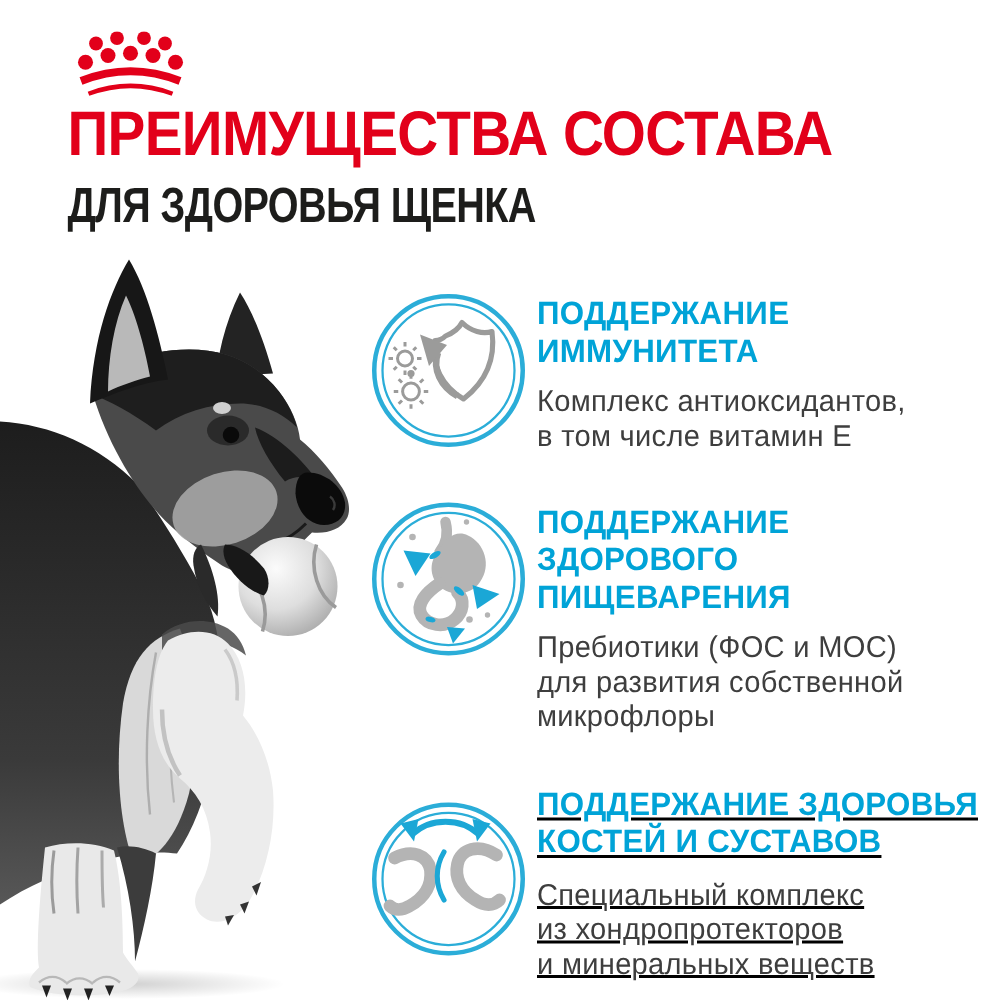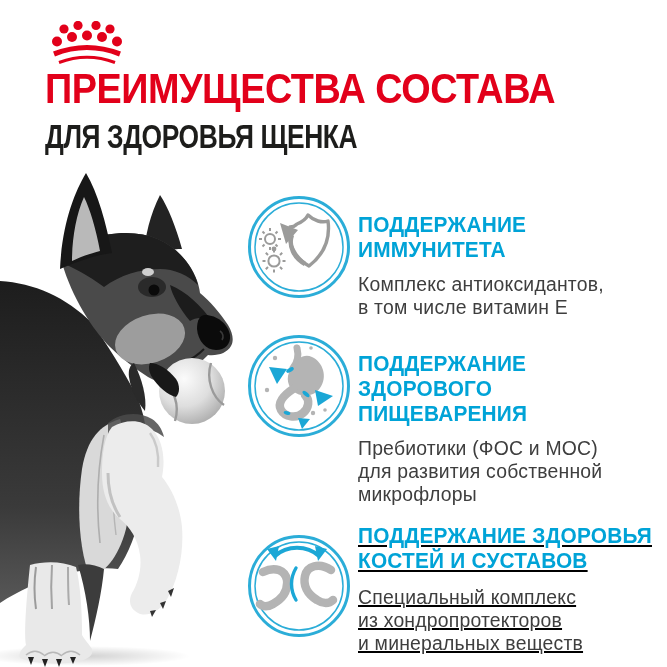--- a/index.html
+++ b/index.html
@@ -18,21 +18,21 @@
     position:absolute;left:45px;top:119px;margin:0;
     font-size:33px;font-weight:bold;color:#1d1d1b;line-height:36px;
     letter-spacing:-0.5px;white-space:nowrap;
     transform:scaleX(0.80);transform-origin:left top;
   }
   .puppy{position:absolute;left:0;top:167px;width:290px;height:500px;}
   .feature{position:absolute;left:247px;width:410px;}
   .f1{top:195px;} .f2{top:334px;} .f3{top:524px;}
   .icon-wrap{position:absolute;left:0;top:0;width:104px;height:104px;}
   .f3 .icon-wrap{top:10px;}
-  .ftext{position:absolute;left:111px;top:18px;width:300px;}
+  .ftext{position:absolute;left:111px;top:2px;width:300px;}
   .f3 .ftext{top:0;text-decoration:underline;}
   .fheading{
     margin:0;font-size:21.5px;font-weight:bold;line-height:25px;
     color:#00a3d7;letter-spacing:0.2px;white-space:nowrap;
     transform:scaleX(0.97);transform-origin:left top;
   }
   .fbody{
     margin:10px 0 0 0;font-size:20px;line-height:23px;color:#3e3e3e;
     letter-spacing:0.2px;white-space:nowrap;
     transform:scaleX(0.97);transform-origin:left top;

